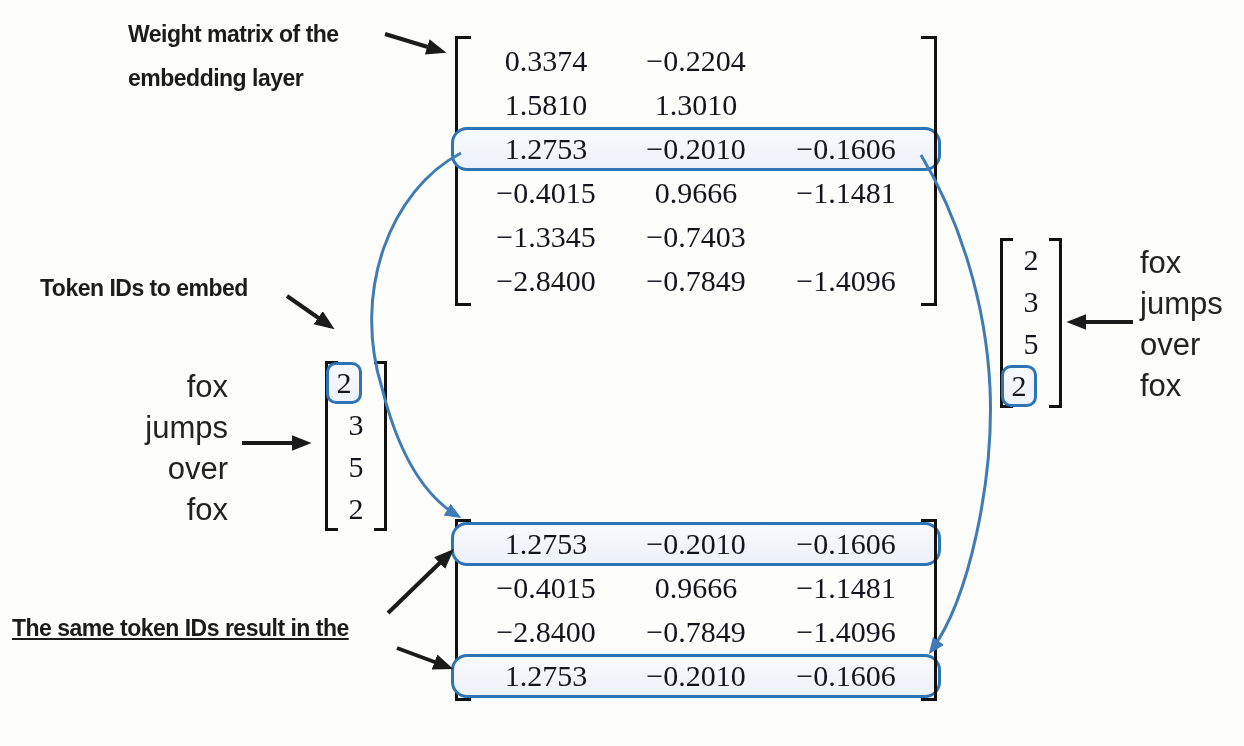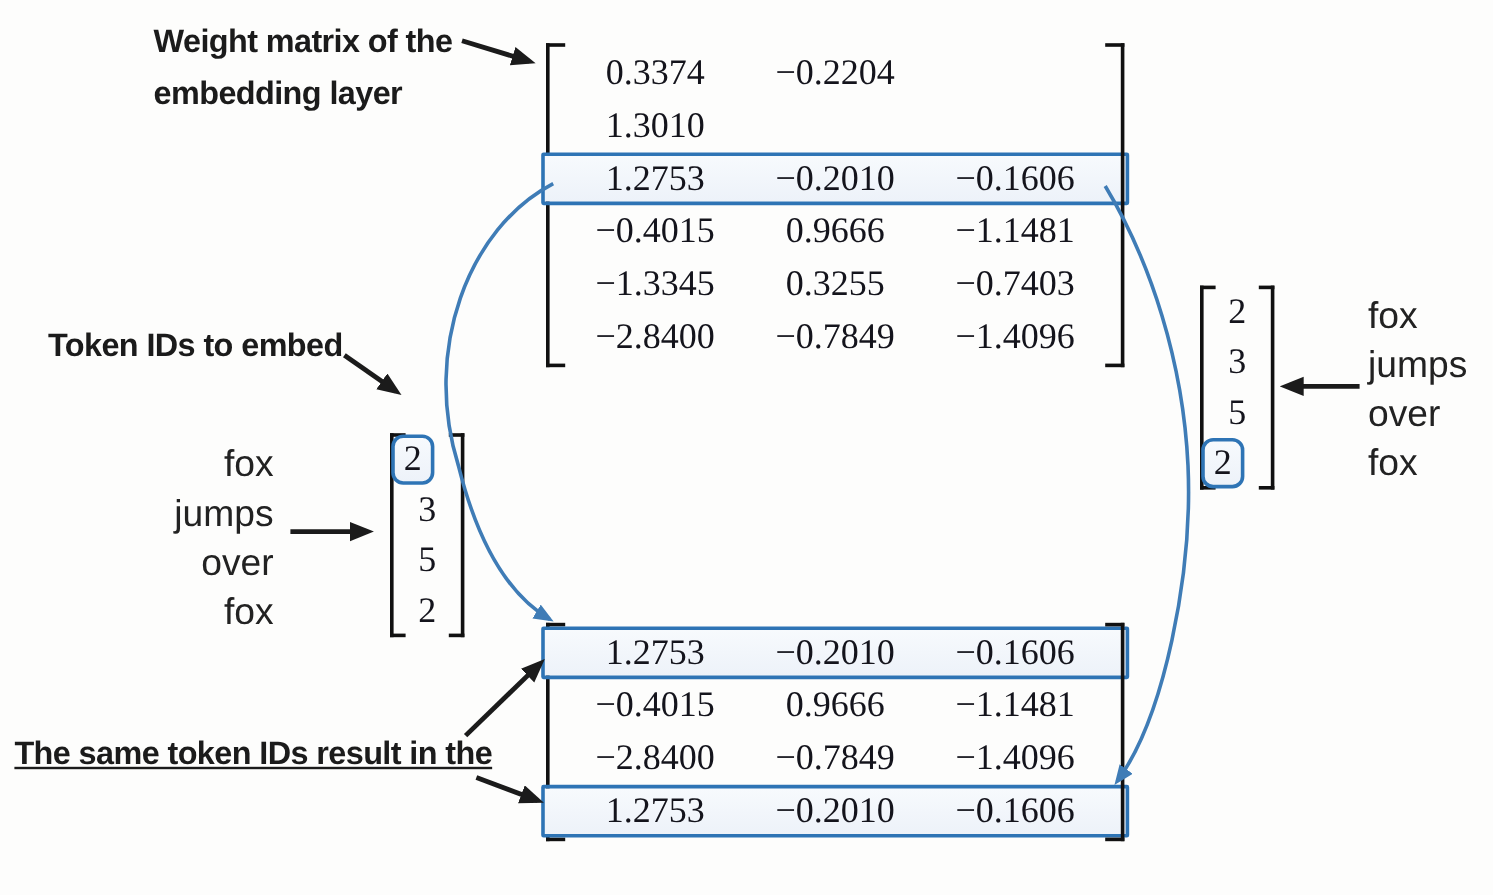--- a/index.html
+++ b/index.html
@@ -9,21 +9,21 @@
     font-family:"Liberation Sans", sans-serif;
     --highlight_border:#2e74b5;
     --highlight_fill:#edf2f9;
     --curve_arrow:#3f7cb6;
     --ink:#1b1b1b;
   }
   .abs { position:absolute; }
 
   
   .note {
-    font-weight:bold; font-size:27px; letter-spacing:-0.5px;
+    font-weight:bold; font-size:23px; letter-spacing:-0.5px;
     color:var(--ink); line-height:44px; white-space:nowrap;
   }
 
   
   .words { font-size:31px; color:#222; line-height:41px; }
   .words.right-align { text-align:right; }
   .words div { white-space:nowrap; }
 
   
   .matrix { display:flex; align-items:stretch; z-index:2; }
@@ -32,21 +32,21 @@
   .bracket.r { border-left:none; }
   .mrows { display:flex; flex-direction:column; padding:3px 0; }
   .mrow {
     display:grid; grid-template-columns:repeat(3,150px);
     height:44px; align-items:center;
     font-family:"Liberation Serif", serif; font-size:30px; color:#14141c;
   }
   .mrow .cell { text-align:center; }
   .mrow.hl {
     box-sizing:border-box; margin:0 -20px; padding:0 17px;
-    border:3px solid var(--highlight_border); border-radius:2px;
+    border:3px solid var(--highlight_border); border-radius:16px;
     background:linear-gradient(180deg,#f7fafd 0%, var(--highlight_fill) 100%);
   }
 
   
   .vector { display:flex; align-items:stretch; z-index:2; }
   .vbracket { width:10px; border:3px solid #111; }
   .vbracket.l { border-right:none; }
   .vbracket.r { border-left:none; }
   .vrows { display:flex; flex-direction:column; padding:1px 0; }
   .vrow {
@@ -72,35 +72,35 @@
   </div>
 
   <div class="abs matrix" style="left:455px; top:36px;">
     <div class="bracket l"></div>
     <div class="mrows">
       <div class="mrow">
         <span class="cell">0.3374</span>
         <span class="cell">−0.2204</span>
       </div>
       <div class="mrow">
+        <span class="cell">1.5810</span>
         <span class="cell">1.3010</span>
       </div>
       <div class="mrow hl">
         <span class="cell">1.2753</span>
         <span class="cell">−0.2010</span>
         <span class="cell">−0.1606</span>
       </div>
       <div class="mrow">
         <span class="cell">−0.4015</span>
         <span class="cell">0.9666</span>
         <span class="cell">−1.1481</span>
       </div>
       <div class="mrow">
         <span class="cell">−1.3345</span>
-        <span class="cell">0.3255</span>
         <span class="cell">−0.7403</span>
       </div>
       <div class="mrow">
         <span class="cell">−2.8400</span>
         <span class="cell">−0.7849</span>
         <span class="cell">−1.4096</span>
       </div>
     </div>
     <div class="bracket r"></div>
   </div>

